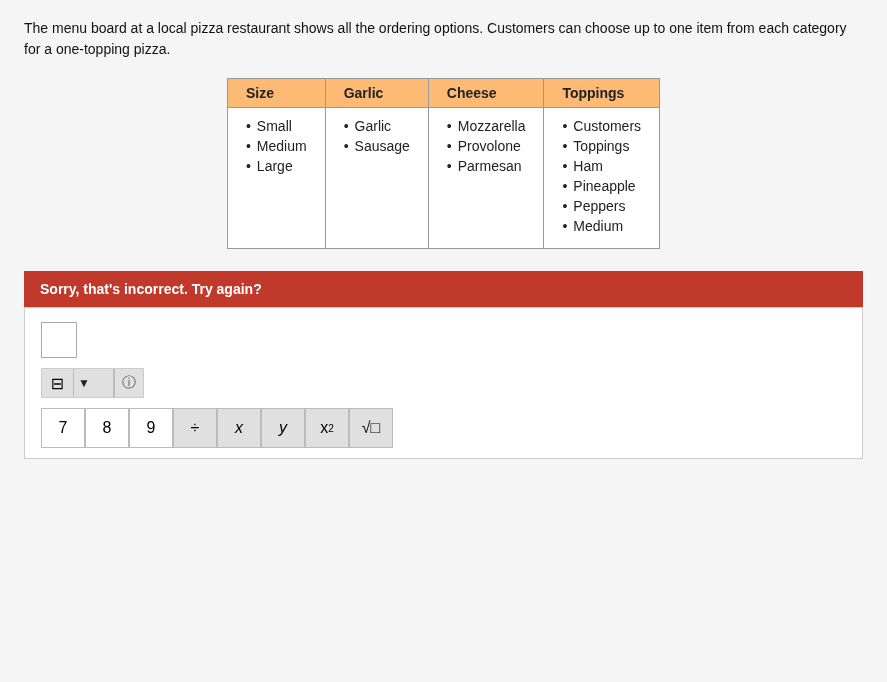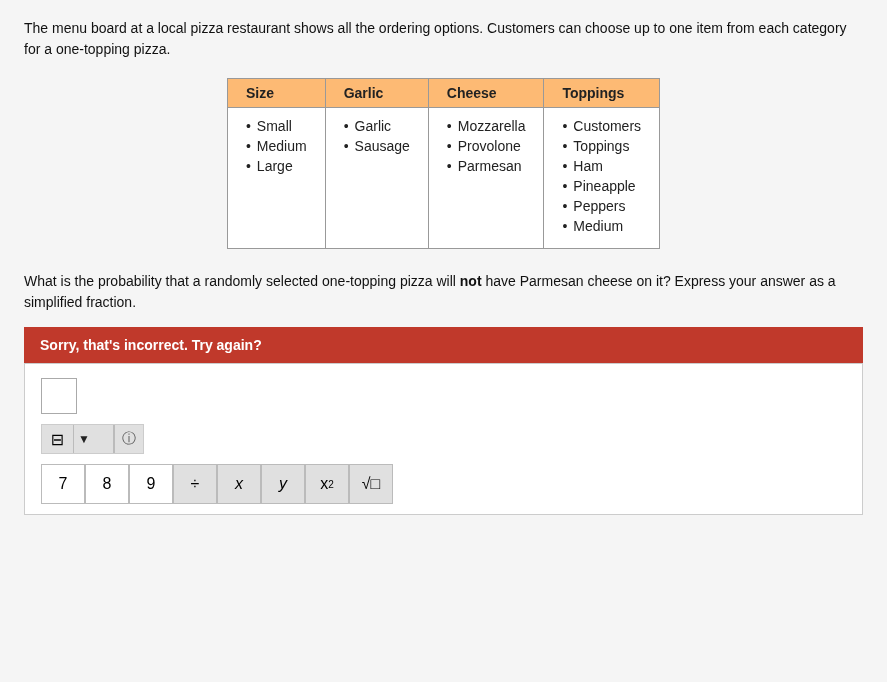--- a/index.html
+++ b/index.html
@@ -262,23 +262,20 @@
               <li>
                   <span>Medium</span>
                 </li>
             </ul>
           </td>
         </tr>
       </tbody>
     </table>
   </div>
 
-  <p class="question-text">
-    <span>What is the probability that a randomly selected one-topping pizza will </span><strong>not</strong><span> have Parmesan cheese on it?  Express your answer as a simplified fraction.</span>
-  </p>
 
   <div class="error-banner">
     <span>Sorry, that's incorrect. Try again?</span>
   </div>
 
   <div class="answer-area">
 
     <div class="answer-box"></div>
 
     <div class="toolbar-row">

